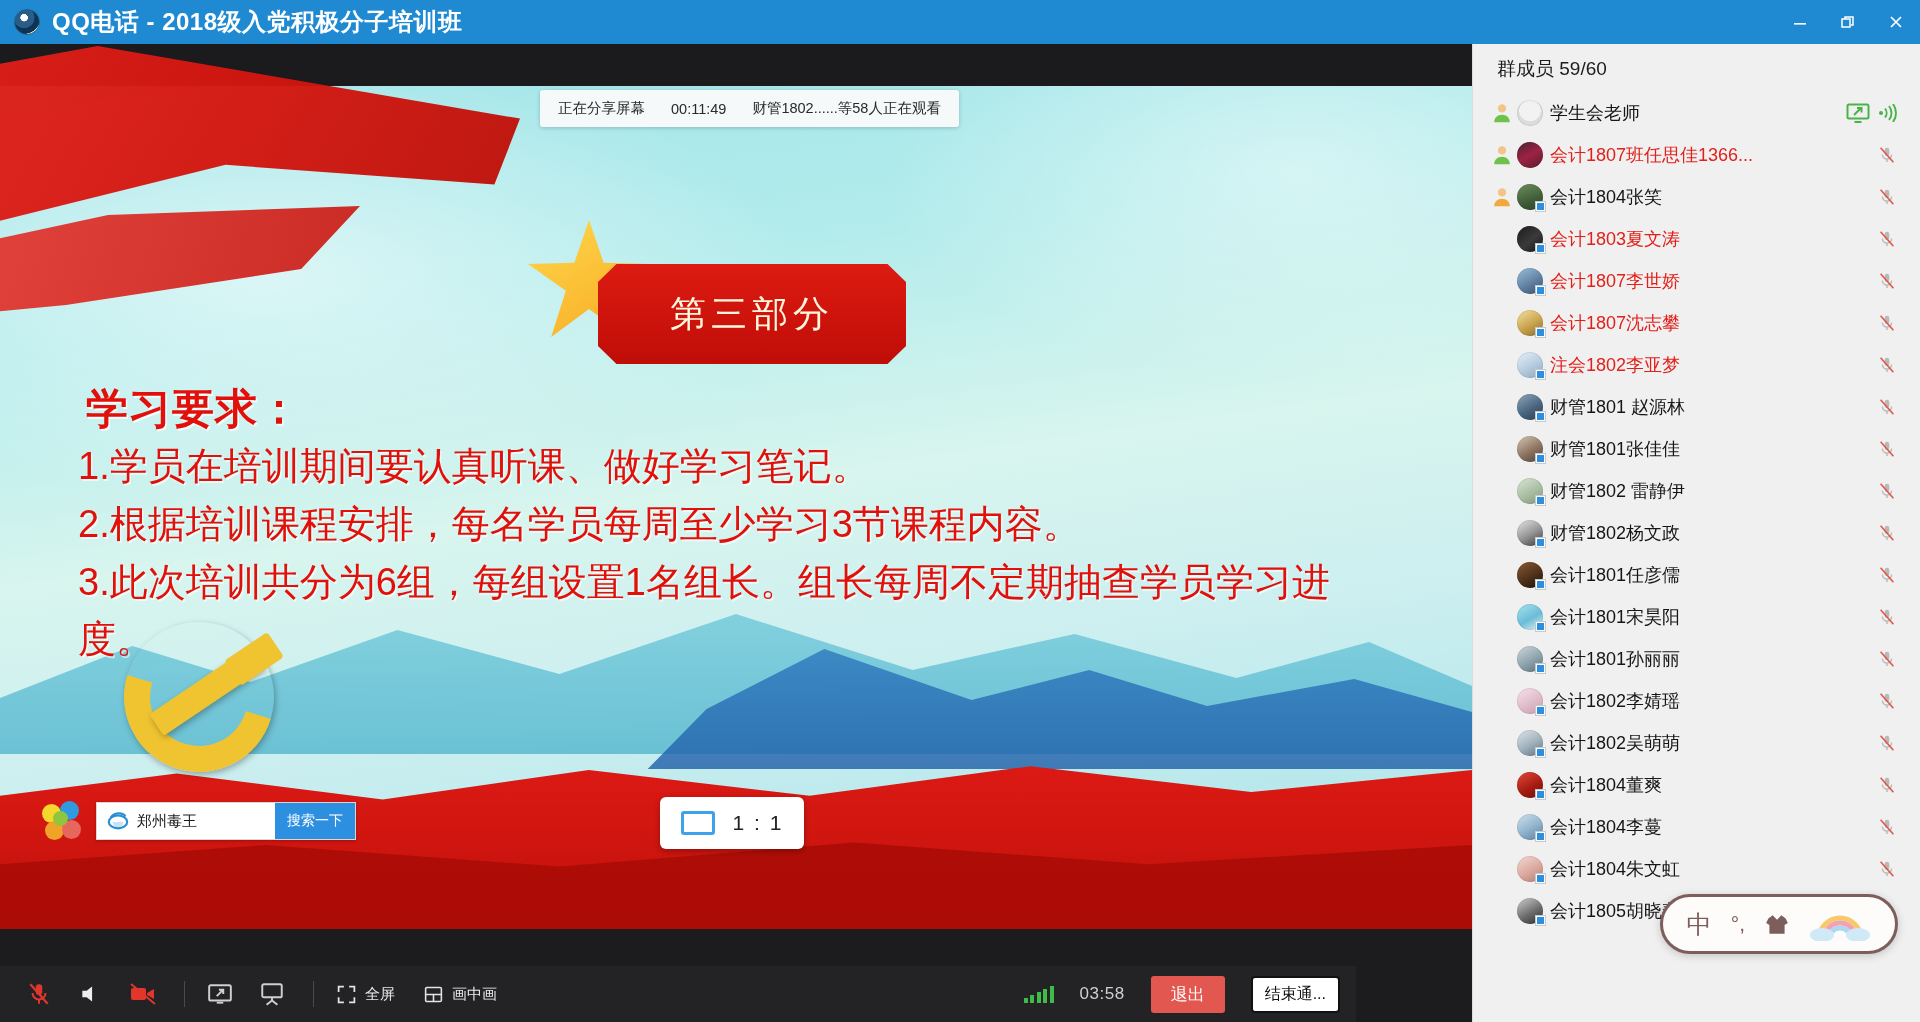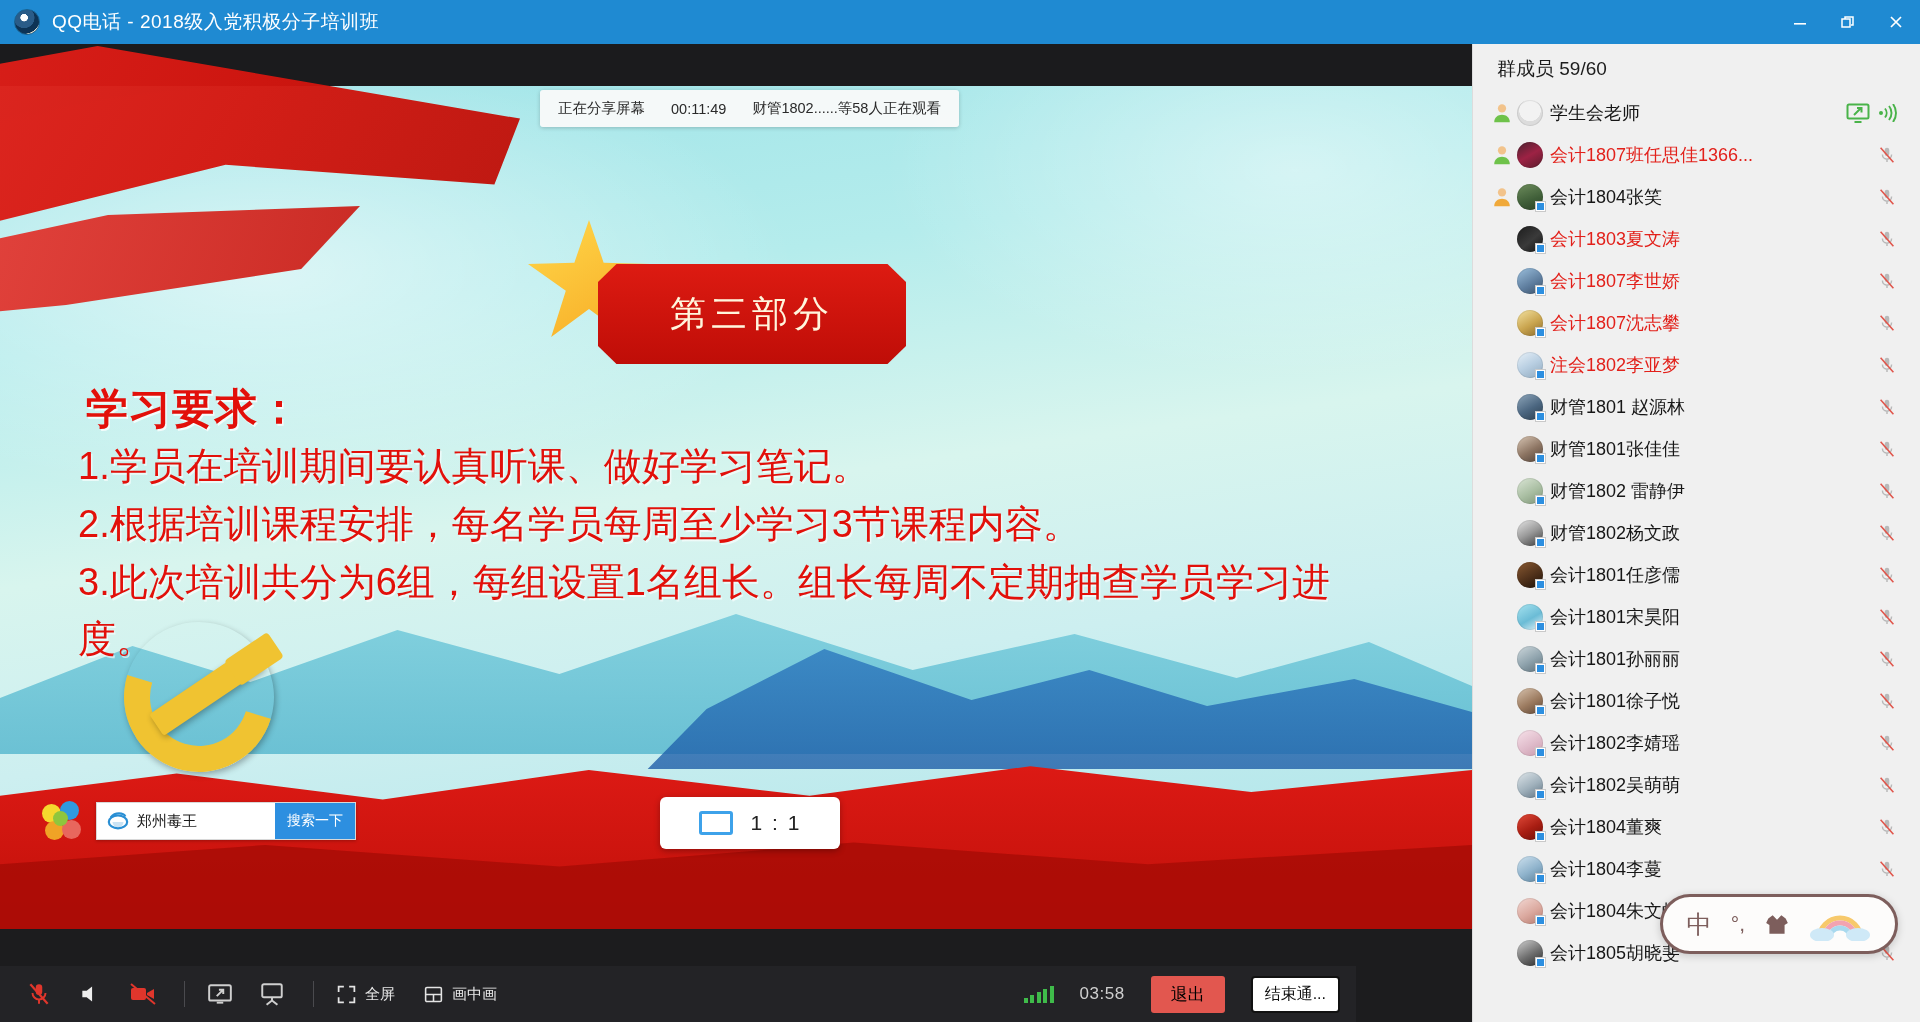--- a/index.html
+++ b/index.html
@@ -14,22 +14,23 @@
   .titlebar {
     position: absolute; left: 0; top: 0; width: 1920px; height: 44px;
     background: #1f8ad2; display: flex; align-items: center;
   }
   .tb-logo {
     width: 26px; height: 26px; margin-left: 14px; border-radius: 50%;
     background: radial-gradient(circle at 38% 32%, #ffffff 0 16%, #2a5c88 18% 46%, #0d3355 48% 72%, #e9e2cf 74% 100%);
     border: 1px solid #19618f; flex: none;
   }
   .tb-title {
-    margin-left: 12px; color: #fff; font-size: 19px; letter-spacing: .5px;
+    margin-left: 12px; color: #fff; font-size: 24px; letter-spacing: .5px;
     white-space: nowrap;
+    font-weight: bold;
   }
   .tb-ctrls { margin-left: auto; display: flex; height: 44px; }
   .tb-btn {
     width: 48px; height: 44px; display: flex; align-items: center; justify-content: center;
     color: #fff;
   }
   .tb-btn svg { display: block; }
 
   
   .stage {
@@ -166,21 +167,21 @@
   }
   .ie-icon { width: 22px; height: 22px; flex:none; }
   .sbox .go {
     background: #2d8fe0; color: #fff; font-size: 14px;
     display: flex; align-items: center; justify-content: center; padding: 0 12px;
   }
 
   
   .onetoone {
     position: absolute; left: 660px; bottom: 80px; z-index: 7;
-    background: #fff; border-radius: 6px; height: 52px; width: 180px;
+    background: #fff; border-radius: 6px; height: 52px; width: 144px;
     display: flex; align-items: center; justify-content: center; gap: 18px;
     box-shadow: 0 2px 6px rgba(0,0,0,.3);
   }
   .screen-glyph {
     width: 34px; height: 24px; border: 3px solid #3da2ea; border-radius: 3px; background:#fff;
   }
   .onetoone span { font-size: 21px; color: #222; letter-spacing: 2px; }
 
   
   .toolbar {
@@ -197,21 +198,21 @@
     padding: 6px 10px; margin-right: 8px;
   }
   .right-group { margin-left: auto; display: flex; align-items: center; gap: 26px; }
   .bars { display: flex; align-items: flex-end; gap: 2.5px; height: 17px; }
   .bars i { width: 4px; background: #3fbb4a; display:block; }
   .bars i:nth-child(1){height:5px}.bars i:nth-child(2){height:8px}
   .bars i:nth-child(3){height:11px}.bars i:nth-child(4){height:14px}
   .bars i:nth-child(5){height:17px}
   .timer { color: #cfcfcf; font-size: 17px; letter-spacing: .5px; }
   .btn-exit {
-    background: #e2574f; color: #000000; font-size: 17px; border: none;
+    background: #e2574f; color: #ffffff; font-size: 17px; border: none;
     padding: 7px 20px; border-radius: 3px; cursor: pointer;
     font-family: Liberation Mono, monospace;
   }
   .btn-end {
     background: #ffffff; color: #111; font-size: 16px; border: 2px solid #111;
     padding: 6px 12px; border-radius: 4px; cursor: pointer; max-width: 96px;
     overflow: hidden; white-space: nowrap; font-family: inherit;
   }
 
   
@@ -655,37 +656,20 @@
           </div>
         </div>
         <div class="mrow">
           <div class="speaker-slot"></div>
           <div class="avatar" style="background: linear-gradient(150deg, rgb(207, 217, 221), rgb(143, 163, 173) 55%, rgb(93, 111, 121));">
             <span class="qbadge">
               <i></i>
             </span>
           </div>
           <div class="mname">会计1801孙丽丽</div>
-          <div class="mstatus">
-            <svg class="mic-off" viewBox="0 0 24 24">
-              <rect x="9.5" y="4" width="5" height="9" rx="2.5" fill="#b9b9b9"></rect>
-              <path d="M7 11.5a5 5 0 0 0 10 0" fill="none" stroke="#b9b9b9" stroke-width="1.6"></path>
-              <path d="M12 16.5v3" stroke="#b9b9b9" stroke-width="1.6"></path>
-              <path d="M5 4 L19 20" stroke="#e0544a" stroke-width="1.7"></path>
-            </svg>
-          </div>
-        </div>
-        <div class="mrow">
-          <div class="speaker-slot"></div>
-          <div class="avatar" style="background: linear-gradient(150deg, rgb(216, 195, 174), rgb(156, 123, 96) 55%, rgb(92, 69, 52));">
-            <span class="qbadge">
-              <i></i>
-            </span>
-          </div>
-          <div class="mname">会计1801徐子悦</div>
           <div class="mstatus">
             <svg class="mic-off" viewBox="0 0 24 24">
               <rect x="9.5" y="4" width="5" height="9" rx="2.5" fill="#b9b9b9"></rect>
               <path d="M7 11.5a5 5 0 0 0 10 0" fill="none" stroke="#b9b9b9" stroke-width="1.6"></path>
               <path d="M12 16.5v3" stroke="#b9b9b9" stroke-width="1.6"></path>
               <path d="M5 4 L19 20" stroke="#e0544a" stroke-width="1.7"></path>
             </svg>
           </div>
         </div>
         <div class="mrow">

